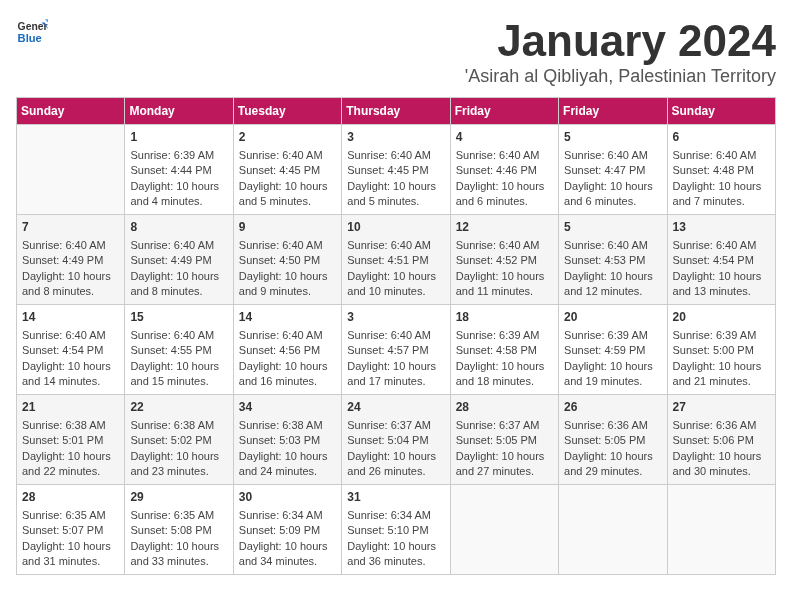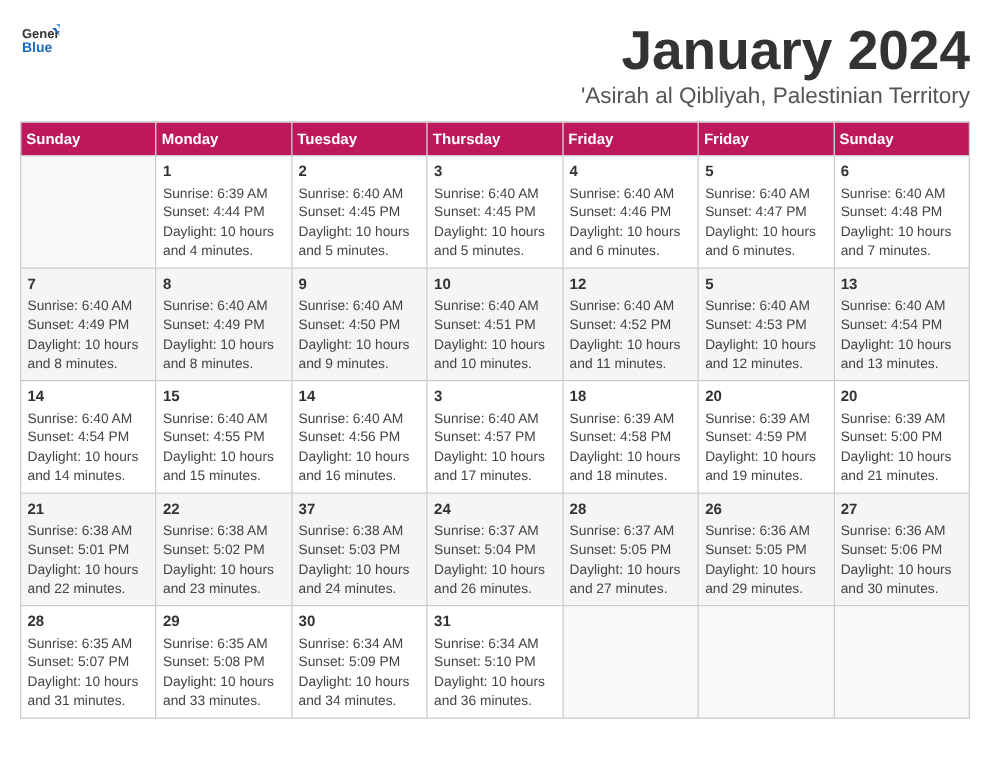--- a/index.html
+++ b/index.html
@@ -204,21 +204,21 @@
       </tr>
       <tr>
         <td><span class="day-num">21</span><span class="day-info" style="white-space: pre-line;">Sunrise: 6:38 AM
 Sunset: 5:01 PM
 Daylight: 10 hours
 and 22 minutes.</span></td>
         <td><span class="day-num">22</span><span class="day-info" style="white-space: pre-line;">Sunrise: 6:38 AM
 Sunset: 5:02 PM
 Daylight: 10 hours
 and 23 minutes.</span></td>
-        <td><span class="day-num">37</span><span class="day-info" style="white-space: pre-line;">Sunrise: 6:38 AM
+        <td><span class="day-num">34</span><span class="day-info" style="white-space: pre-line;">Sunrise: 6:38 AM
 Sunset: 5:03 PM
 Daylight: 10 hours
 and 24 minutes.</span></td>
         <td><span class="day-num">24</span><span class="day-info" style="white-space: pre-line;">Sunrise: 6:37 AM
 Sunset: 5:04 PM
 Daylight: 10 hours
 and 26 minutes.</span></td>
         <td><span class="day-num">28</span><span class="day-info" style="white-space: pre-line;">Sunrise: 6:37 AM
 Sunset: 5:05 PM
 Daylight: 10 hours

